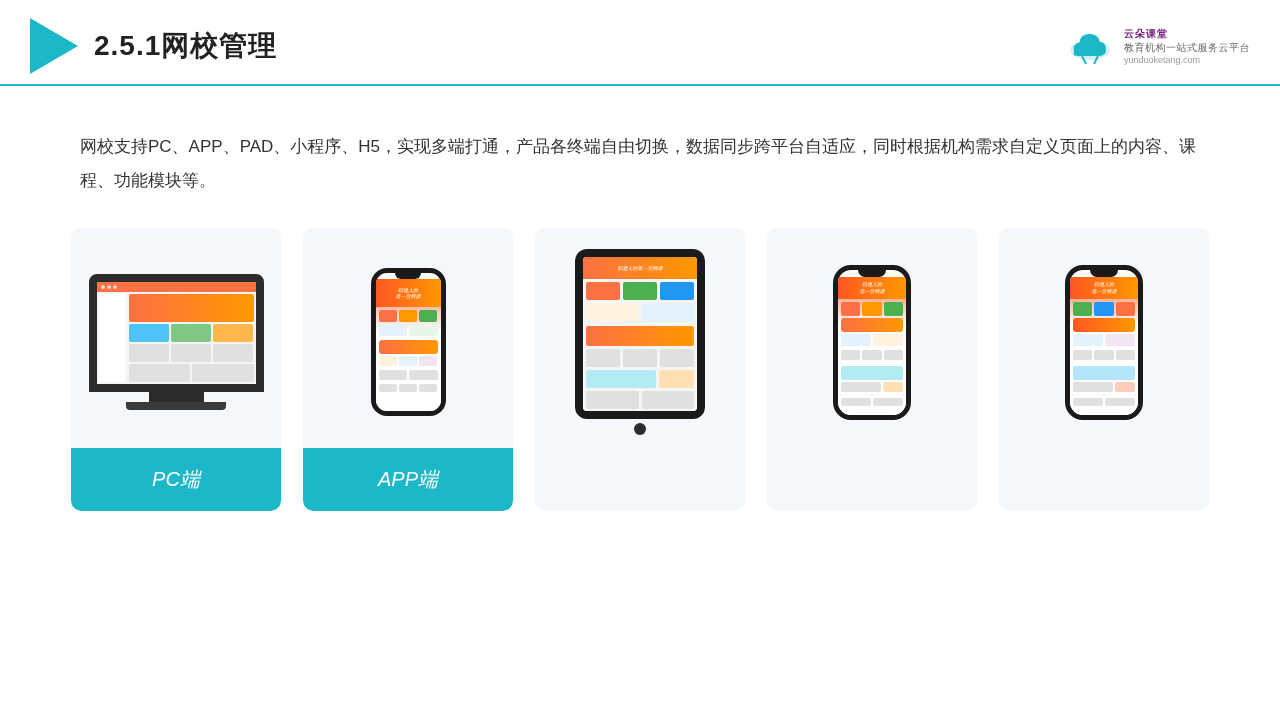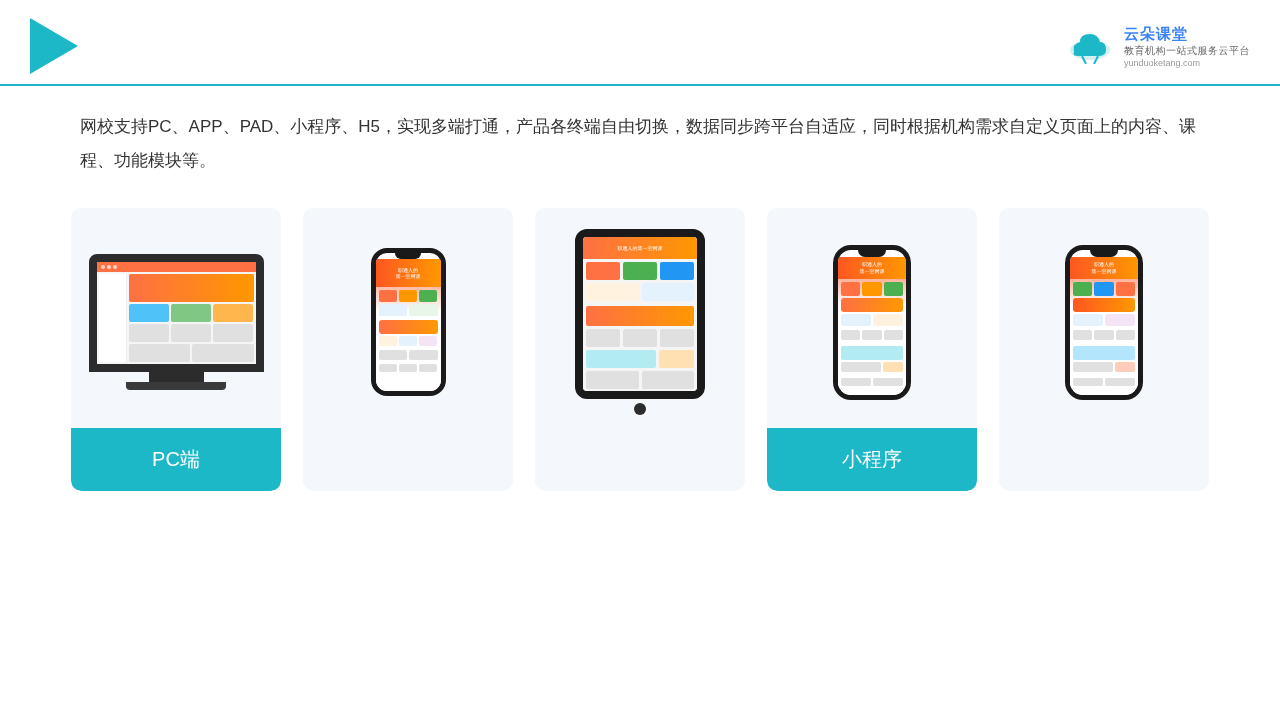--- a/index.html
+++ b/index.html
@@ -46,58 +46,60 @@
     .logo-cloud {
       width: 52px;
       height: 36px;
     }
     .logo-text-block {
       display: flex;
       flex-direction: column;
       align-items: flex-start;
     }
     .logo-main {
-      font-size: 15px;
-      color: #3b82f6;
+      font-size: 10px;
+      color: #701a75;
       font-weight: bold;
       letter-spacing: 1px;
     }
     .logo-sub {
       font-size: 10px;
       color: #666;
       letter-spacing: 0.5px;
     }
     .logo-url {
       font-size: 9px;
       color: #999;
     }
 
     
     .description {
       padding: 24px 80px 20px 80px;
       font-size: 17px;
       color: #333;
       line-height: 2;
+      margin-top: 20px;
     }
 
     
     .cards-area {
       display: flex;
       justify-content: center;
       gap: 22px;
       padding: 10px 40px 0 40px;
     }
     .card {
       background: #f4f7fb;
       border-radius: 10px;
       width: 210px;
       display: flex;
       flex-direction: column;
       align-items: flex-end;
       overflow: hidden;
+      font-style: italic;
     }
     .card-image-area {
       width: 100%;
       height: 220px;
       display: flex;
       align-items: center;
       justify-content: center;
       padding: 18px 10px 10px 10px;
     }
     .card-label {
@@ -353,20 +355,23 @@
       display: flex;
       gap: 2px;
     }
   </style>
 </head>
 <body>
 
 <div class="header">
   <div class="header-left">
     <div class="play-icon"></div>
+    <span class="page-title">
+      <span>2.5.1</span><span>网校管理</span>
+    </span>
   </div>
   <div class="logo-area">
 
     <svg class="logo-cloud" viewBox="0 0 52 36" fill="none" xmlns="http://www.w3.org/2000/svg">
       <ellipse cx="26" cy="22" rx="20" ry="10" fill="#1db8c8" opacity="0.2"></ellipse>
       <path d="M10 24 Q8 16 16 14 Q16 6 26 6 Q34 6 36 14 Q42 14 42 22 Q42 28 34 28 L14 28 Q8 28 10 24Z" fill="#1db8c8"></path>
       <path d="M18 28 L22 36 M34 28 L30 36" stroke="#1db8c8" stroke-width="2"></path>
     </svg>
     <div class="logo-text-block">
       <span class="logo-main">云朵课堂</span>
@@ -457,20 +462,21 @@
                   <div class="phone-block" style="background:#e0e0e0;height:8px"></div>
                   <div class="phone-block" style="background:#e0e0e0;height:8px"></div>
                   <div class="phone-block" style="background:#e0e0e0;height:8px"></div>
                 </div>
               </div>
             </div>
           </div>
         </div>
       </div>
     </div>
+    <div class="card-label">APP端</div>
   </div>
 
   <div class="card">
     <div class="card-image-area">
       <div class="tablet-wrap">
         <div class="tablet-body">
           <div class="tablet-screen">
             <div class="tablet-screen-header">
               <div style="font-size:5px;color:#fff">职通人的第一堂网课</div>
             </div>
@@ -540,21 +546,20 @@
                 <div class="mini-row">
                   <div style="flex:1;border-radius:2px;background:#e0e0e0;height:8px"></div>
                   <div style="flex:1;border-radius:2px;background:#e0e0e0;height:8px"></div>
                 </div>
               </div>
             </div>
           </div>
         </div>
       </div>
     </div>
-    <div class="card-label">小程序</div>
   </div>
 
   <div class="card">
     <div class="card-image-area">
       <div class="phone-wrap">
         <div class="mini-phone-body">
           <div class="mini-phone-notch"></div>
           <div class="mini-phone-screen">
             <div class="mini-phone-content">
               <div class="mini-phone-header">

